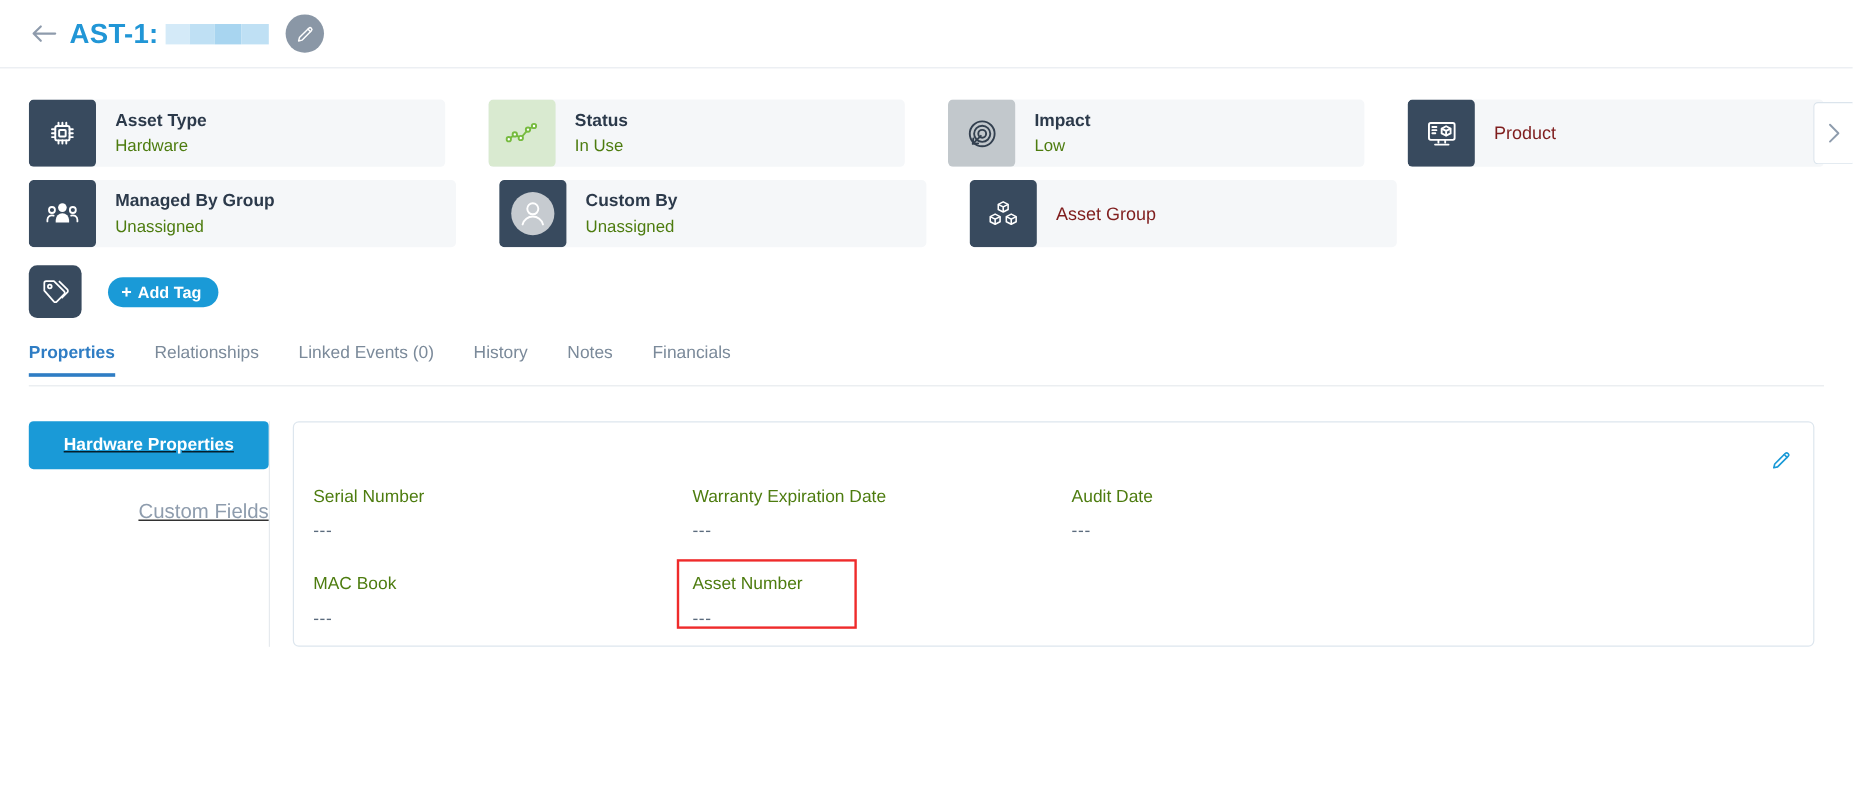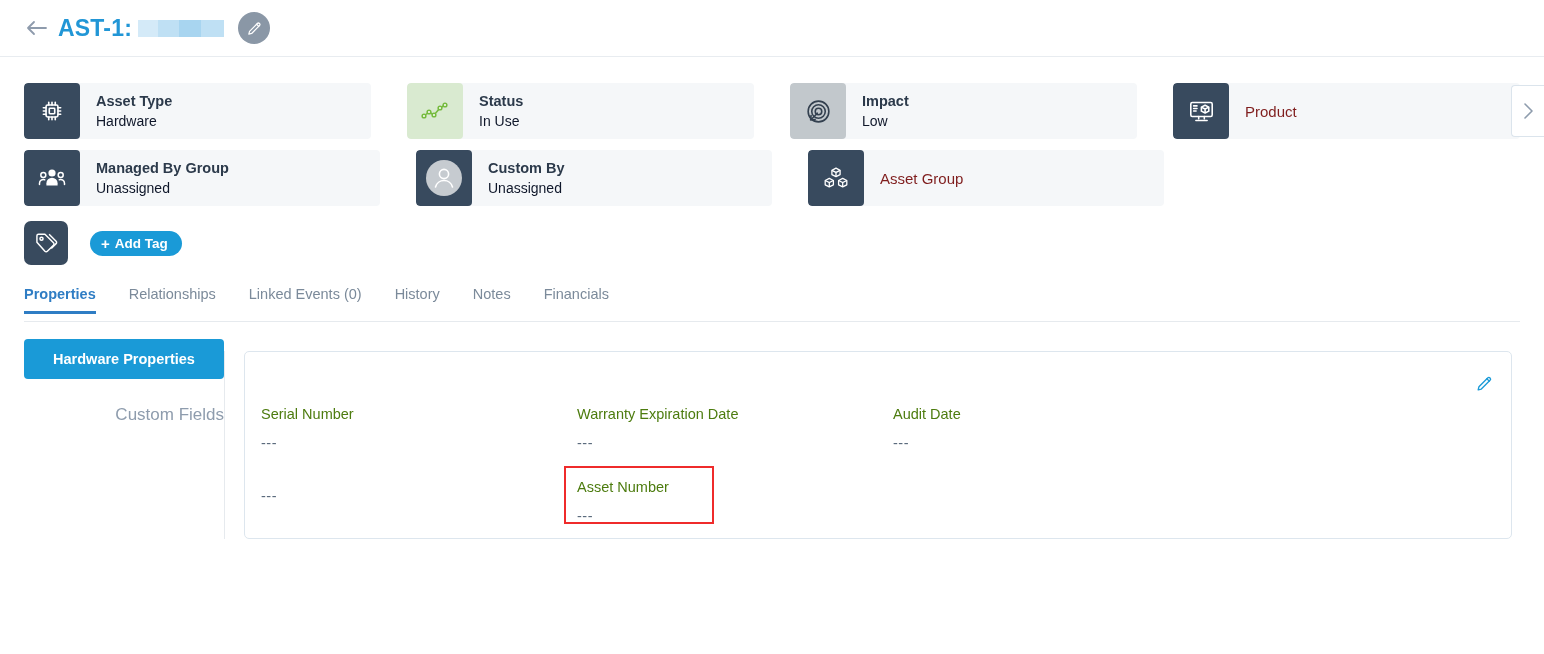--- a/index.html
+++ b/index.html
@@ -54,21 +54,21 @@
   .card .body {
     flex: 1; display:flex; flex-direction: column; justify-content:center;
     padding-left: 16px; min-width: 0;
   }
   .card .body.center { justify-content: center; }
   .card .c-title {
     font-size: 14.5px; font-weight: 700; color:#2c3a4b; line-height: 19px;
     white-space: nowrap; overflow: hidden; text-overflow: ellipsis;
   }
   .card .c-sub {
-    font-size: 14px; color:#0f172a; line-height: 19px; margin-top: 1px;
+    font-size: 14px; color:#4d7c0f; line-height: 19px; margin-top: 1px;
     white-space: nowrap; overflow: hidden; text-overflow: ellipsis;
   }
   .card.title-only .c-title { font-size: 15px; font-weight: 400; color:#7f1d1d; }
   .scroll-next {
     position: absolute; left: 1511px; top: 85px; width: 33px; height: 52px;
     border: 1px solid #dbe4ec; border-right: none; border-radius: 4px 0 0 4px;
     background:#fff; display:flex; align-items:center; justify-content:center;
     color:#8e9cad; cursor:pointer;
   }
 
@@ -96,21 +96,21 @@
     cursor:pointer; position:relative; white-space: nowrap;
   }
   .tab:first-child { padding-left: 0; }
   .tab.active { color:#2f7dc4; font-weight: 700; }
   .tab.active::after {
     content:''; position:absolute; left: 0; right: 17px; bottom: -1px; height: 3px;
     background:#2f7dc4;
   }
 
   
-  .subnav { position:absolute; left: 24px; top: 339px; width: 200px; }
+  .subnav { position:absolute; left: 24px; top: 351px; width: 200px; text-decoration: underline; }
   .subnav .btn-active {
     width: 200px; height: 40px; border-radius: 4px; background:#1a9ad7; color:#fff;
     font-size: 14.5px; font-weight: 700; display:flex; align-items:center;
     justify-content:center; cursor:pointer; border:none;
     font-family: "Liberation Sans", sans-serif;
   }
   .subnav .btn-plain {
     width: 200px; height: 40px; margin-top: 16px; color:#8e9cad; font-size: 17px;
     display:flex; align-items:center; justify-content:flex-end; padding-right: 0;
     cursor:pointer;
@@ -346,20 +346,21 @@
           <div class="f-value">---</div>
         </div>
         <div class="field">
           <div class="f-label">Audit Date</div>
           <div class="f-value">---</div>
         </div>
       </div>
 
       <div class="field-row row-2">
         <div class="field">
+          <div class="f-label">MAC Book</div>
           <div class="f-value">---</div>
         </div>
         <div class="field boxed">
           <div class="f-label">Asset Number</div>
           <div class="f-value">---</div>
         </div>
         <div class="spacer-col"></div>
       </div>
     </div>
   </div>

